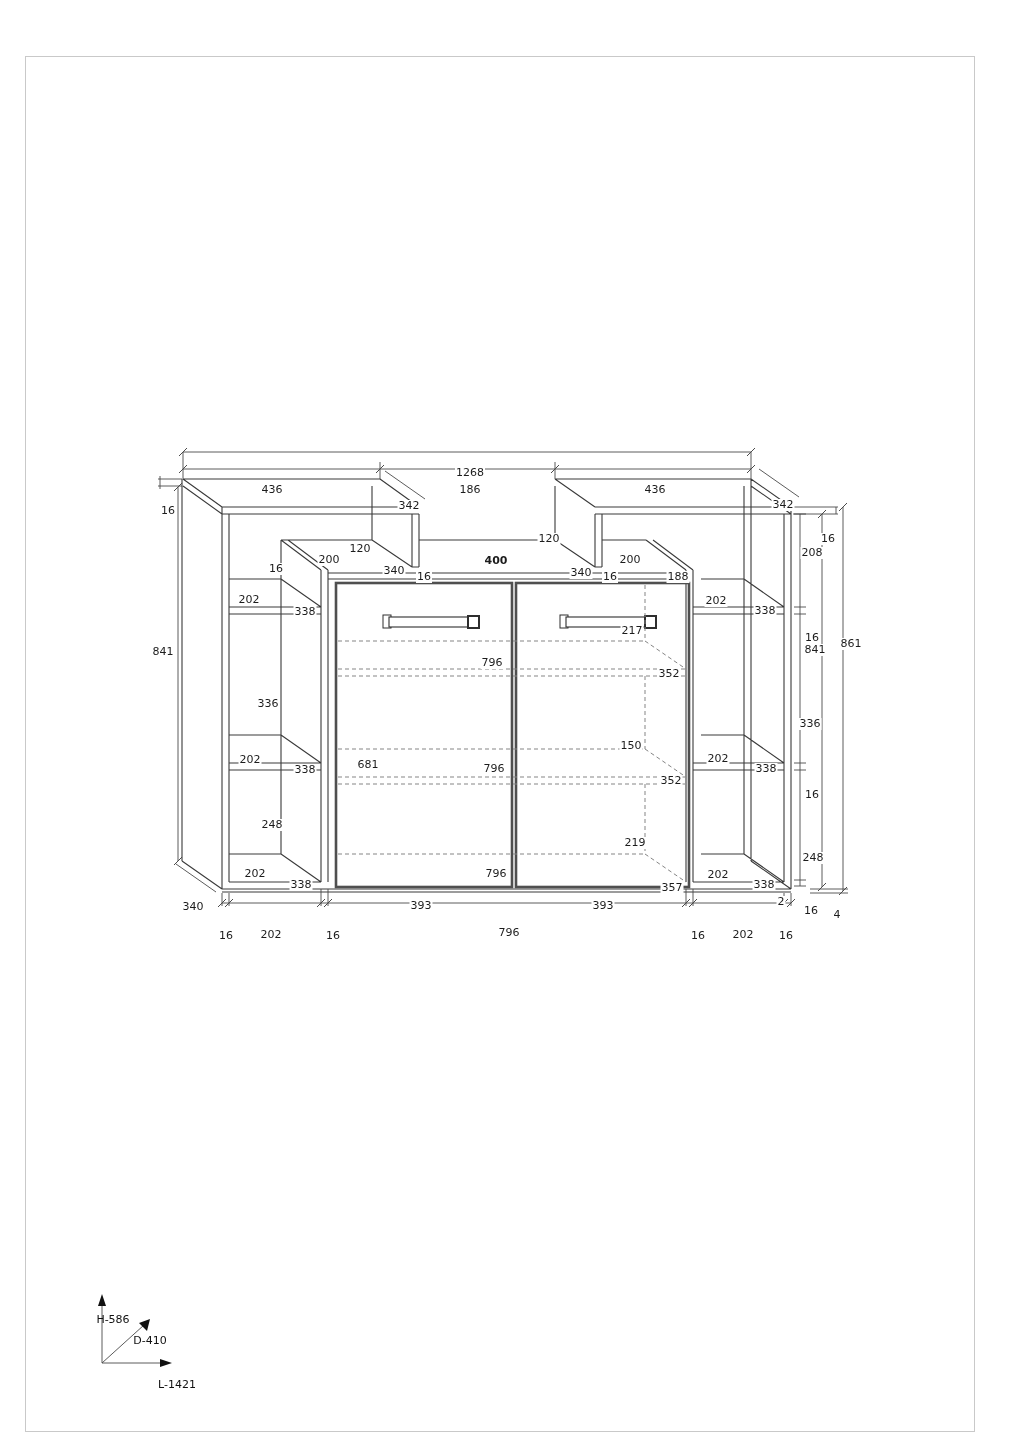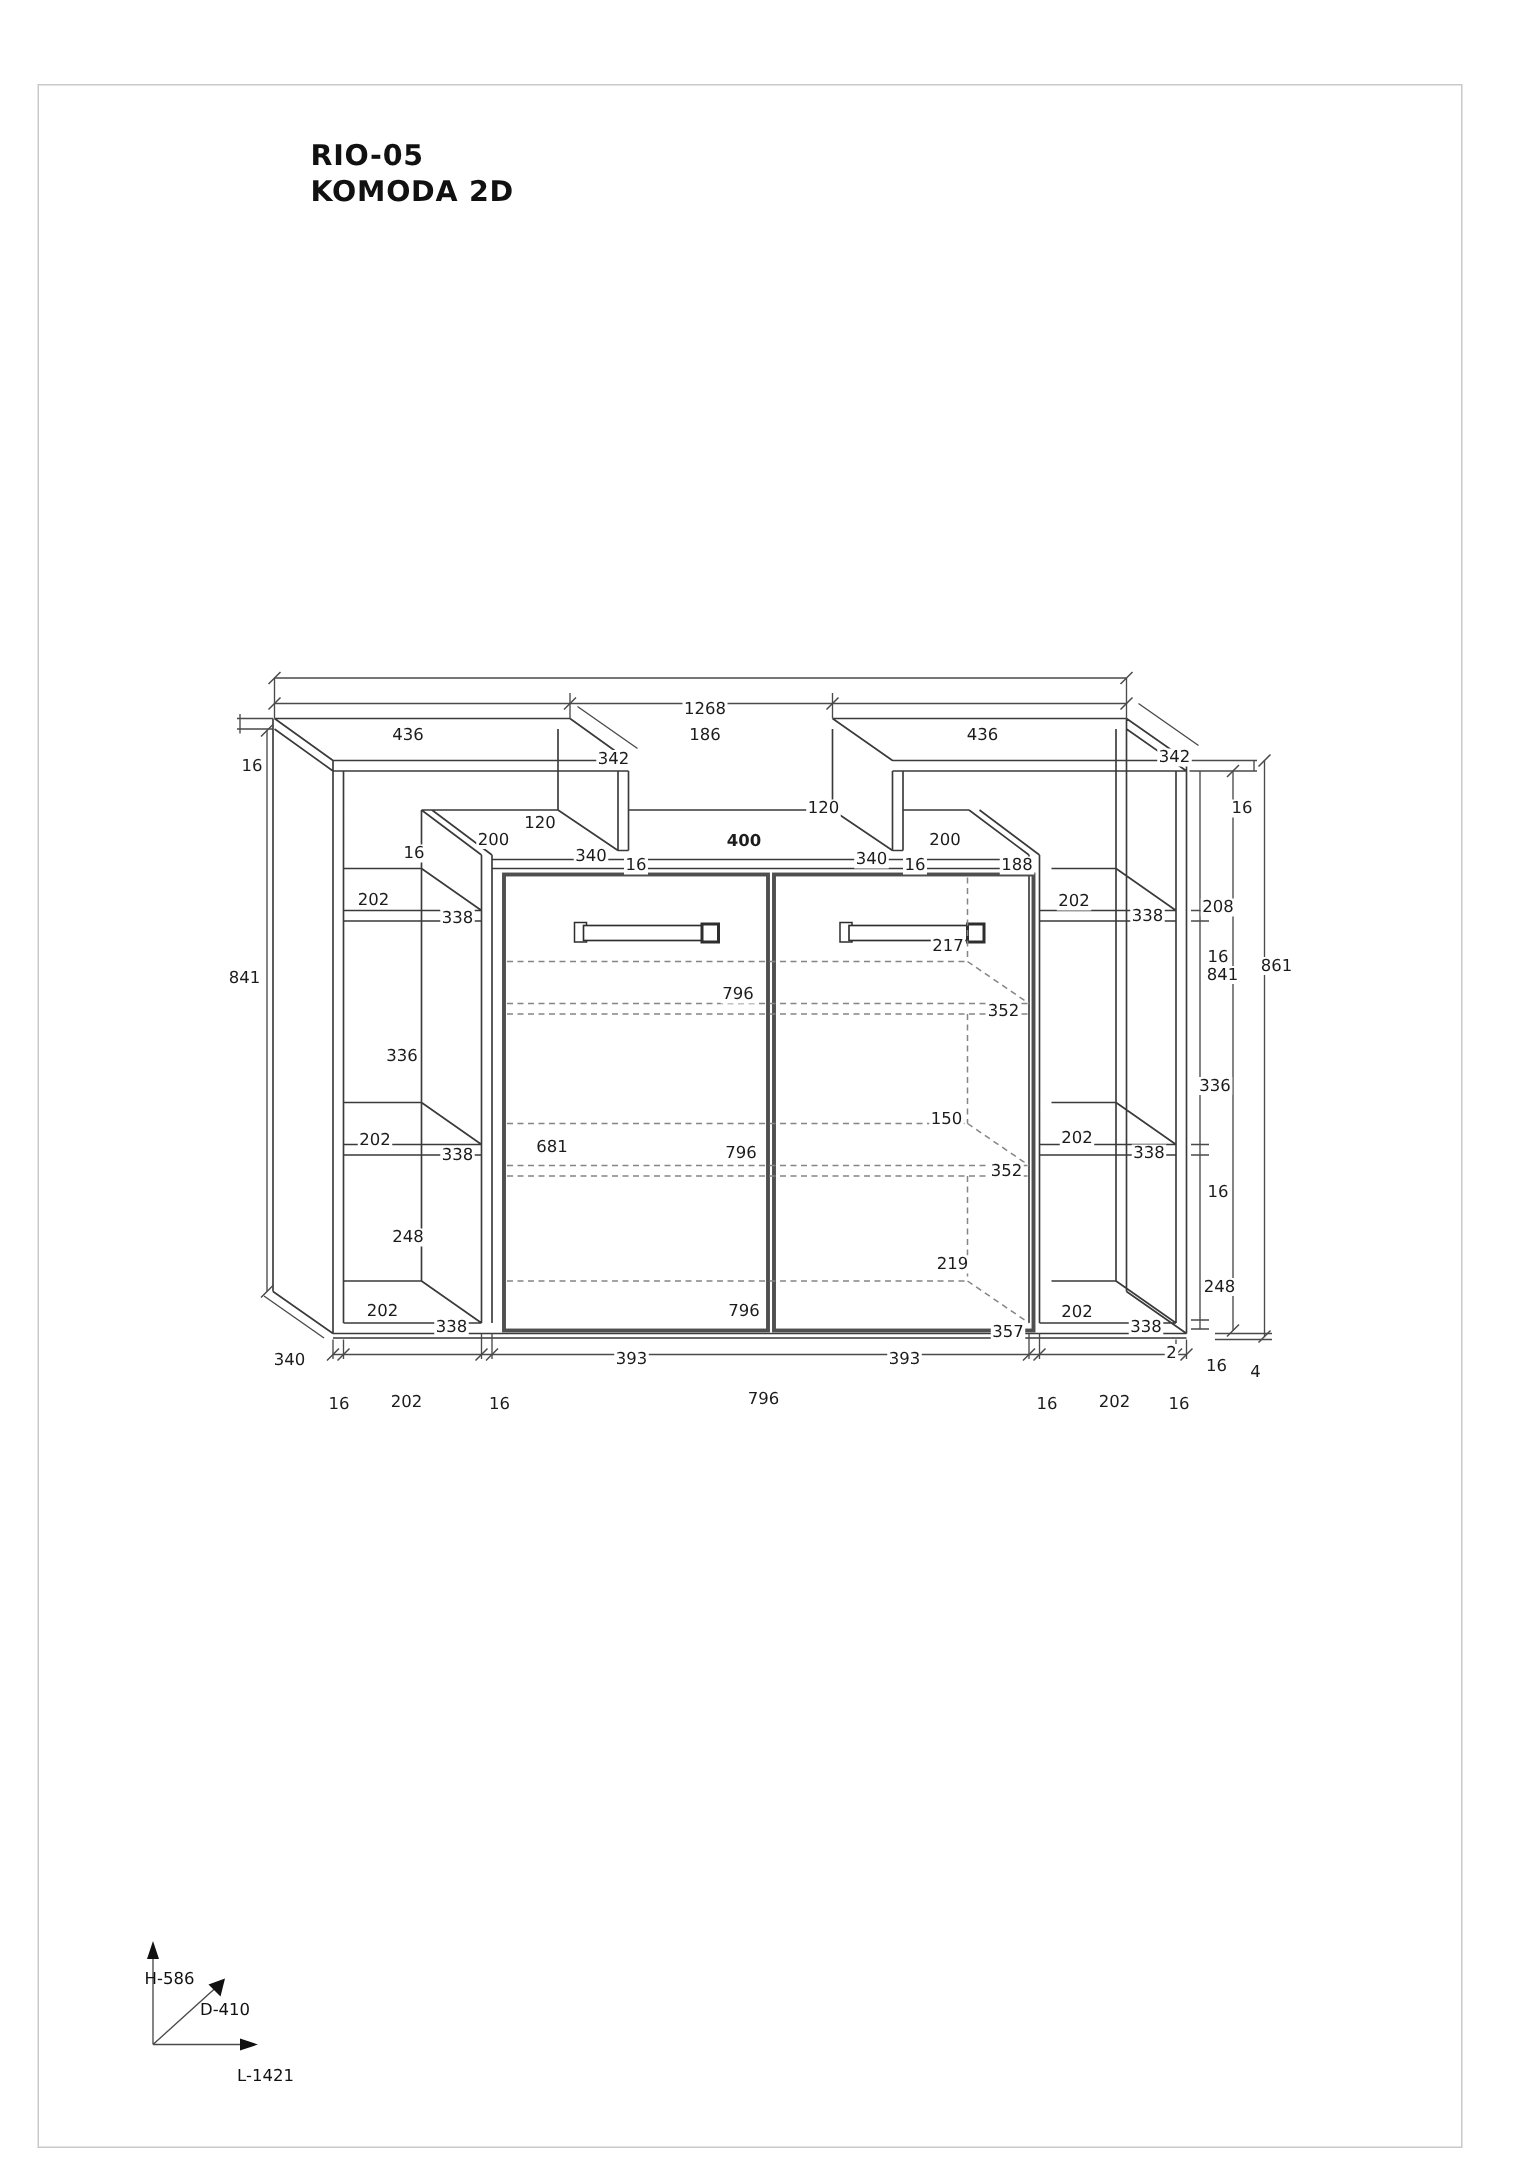--- a/index.html
+++ b/index.html
@@ -15,24 +15,20 @@
         background:#fff;padding:0 1px;white-space:nowrap;line-height:12px;}
   .legend-label{position:absolute;transform:translate(-50%,-50%);font-size:11px;color:#111;
         background:transparent;white-space:nowrap;}
 </style>
 </head>
 <body>
 
 <div id="page">
   <div id="sheet-border"></div>
 
-  <div id="title-block">
-    <div>RIO-05</div>
-    <div>KOMODA 2D</div>
-  </div>
 
   <svg id="drawing-svg" width="1024" height="1449" viewBox="0 0 1024 1449">
 
     <path fill="none" stroke="#3a3a3a" stroke-width="1.1" d="
       M183,479 H380 M183,479 L222,507 M183,486 L222,514 M222,507 H419 M222,514 H419 M380,479 L419,507
       M412,514 V567 M419,514 V567 M412,567 H419 M372,486 V540 M372,540 L412,567
       M182,479 V861 M182,861 L222,889 M222,507 V889 M229,514 V882
       M321,570 V882 M328,570 V882 M281,540 V854 M281,540 L321,570 M288,540 L328,570 M281,540 H372
       M229,579 H281 M281,579 L321,607 M229,607 H321 M229,614 H321
       M229,735 H281 M281,735 L321,763 M229,763 H321 M229,770 H321
@@ -145,21 +141,21 @@
       <span class="dim-label" style="left: 509px; top: 905px;">796</span>
       <span class="dim-label" style="left: 698px; top: 908px;">16</span>
       <span class="dim-label" style="left: 743px; top: 907px;">202</span>
       <span class="dim-label" style="left: 786px; top: 908px;">16</span>
       <span class="dim-label" style="left: 716px; top: 573px;">202</span>
       <span class="dim-label" style="left: 765px; top: 583px;">338</span>
       <span class="dim-label" style="left: 718px; top: 731px;">202</span>
       <span class="dim-label" style="left: 766px; top: 741px;">338</span>
       <span class="dim-label" style="left: 718px; top: 847px;">202</span>
       <span class="dim-label" style="left: 764px; top: 857px;">338</span>
-      <span class="dim-label" style="left: 812px; top: 577px;">208</span>
+      <span class="dim-label" style="left: 812px; top: 525px;">208</span>
       <span class="dim-label" style="left: 812px; top: 610px;">16</span>
       <span class="dim-label" style="left: 810px; top: 696px;">336</span>
       <span class="dim-label" style="left: 812px; top: 767px;">16</span>
       <span class="dim-label" style="left: 813px; top: 830px;">248</span>
       <span class="dim-label" style="left: 811px; top: 883px;">16</span>
       <span class="dim-label" style="left: 837px; top: 887px;">4</span>
       <span class="dim-label" style="left: 815px; top: 622px;">841</span>
       <span class="dim-label" style="left: 851px; top: 616px;">861</span>
       <span class="legend-label" style="left: 113px; top: 1291px;">H-586</span>
       <span class="legend-label" style="left: 150px; top: 1312px;">D-410</span>

